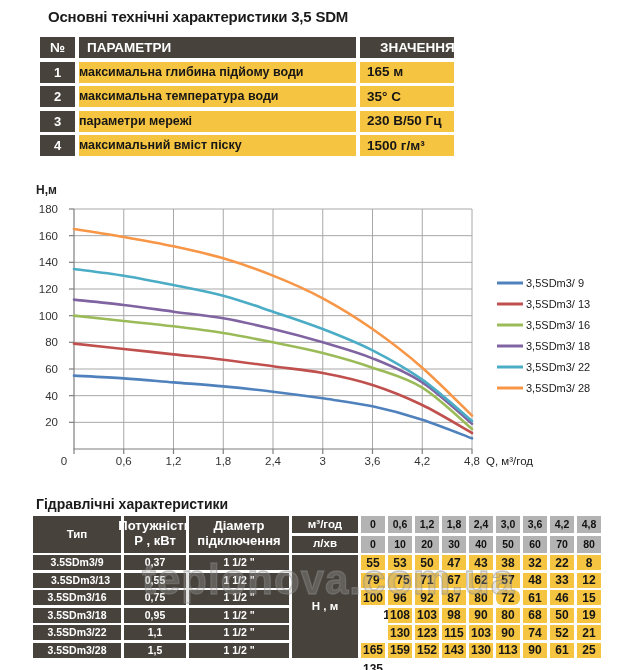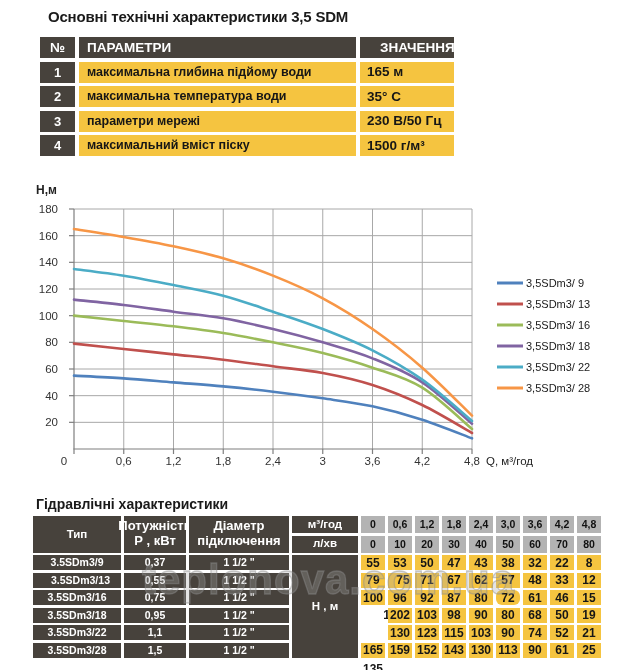--- a/index.html
+++ b/index.html
@@ -11,21 +11,21 @@
 
   
   .spec-table{position:absolute;left:40px;top:37px;display:grid;
               grid-template-columns:35px 277px 94px;column-gap:4px;row-gap:3.5px;
               grid-auto-rows:21px;}
   .cell{display:flex;align-items:center;font-weight:bold;line-height:1;}
   .cell-dark{background:#47423c;color:#fff;}
   .cell-yellow{background:#f5c440;color:#161616;}
   .cell.center{justify-content:center;}
   .spec-table .hrow{font-size:13.5px;}
-  .spec-table .param{font-size:12.5px;padding-left:8px;}
+  .spec-table .param{font-size:12.5px;padding-left:0;}
   .spec-table .value{font-size:13.5px;padding-left:7px;}
   .spec-table .num{font-size:13px;}
 
   
   .chart-wrap{position:absolute;left:0;top:183px;width:630px;height:310px;}
   svg text{font-family:"Liberation Sans",sans-serif;}
 
   
   .hyd-title{position:absolute;left:36px;top:496px;font-size:14px;font-weight:bold;color:#1a1a1a;}
   .hyd-table{position:absolute;left:33px;top:516px;display:grid;
@@ -229,21 +229,21 @@
       <div class="cell cell-yellow ycell" style="grid-area: 5 / 8;">87</div>
       <div class="cell cell-yellow ycell" style="grid-area: 5 / 9;">80</div>
       <div class="cell cell-yellow ycell" style="grid-area: 5 / 10; border-radius: 6px;">72</div>
       <div class="cell cell-yellow ycell" style="grid-area: 5 / 11;">61</div>
       <div class="cell cell-yellow ycell" style="grid-area: 5 / 12;">46</div>
       <div class="cell cell-yellow ycell" style="grid-area: 5 / 13;">15</div>
       <div class="cell cell-dark tcell" style="grid-area: 6 / 1;">3.5SDm3/18</div>
       <div class="cell cell-dark tcell" style="grid-area: 6 / 2;">0,95</div>
       <div class="cell cell-dark tcell" style="grid-area: 6 / 3;">1 1/2 "</div>
       <div class="cell cell-yellow ycell" style="grid-area: 6 / 5; margin-left: 32px;">112</div>
-      <div class="cell cell-yellow ycell" style="grid-area: 6 / 6;">202</div>
+      <div class="cell cell-yellow ycell" style="grid-area: 6 / 6;">108</div>
       <div class="cell cell-yellow ycell" style="grid-area: 6 / 7;">103</div>
       <div class="cell cell-yellow ycell" style="grid-area: 6 / 8;">98</div>
       <div class="cell cell-yellow ycell" style="grid-area: 6 / 9;">90</div>
       <div class="cell cell-yellow ycell" style="grid-area: 6 / 10;">80</div>
       <div class="cell cell-yellow ycell" style="grid-area: 6 / 11;">68</div>
       <div class="cell cell-yellow ycell" style="grid-area: 6 / 12;">50</div>
       <div class="cell cell-yellow ycell" style="grid-area: 6 / 13;">19</div>
       <div class="cell cell-dark tcell" style="grid-area: 7 / 1;">3.5SDm3/22</div>
       <div class="cell cell-dark tcell" style="grid-area: 7 / 2;">1,1</div>
       <div class="cell cell-dark tcell" style="grid-area: 7 / 3;">1 1/2 "</div>

